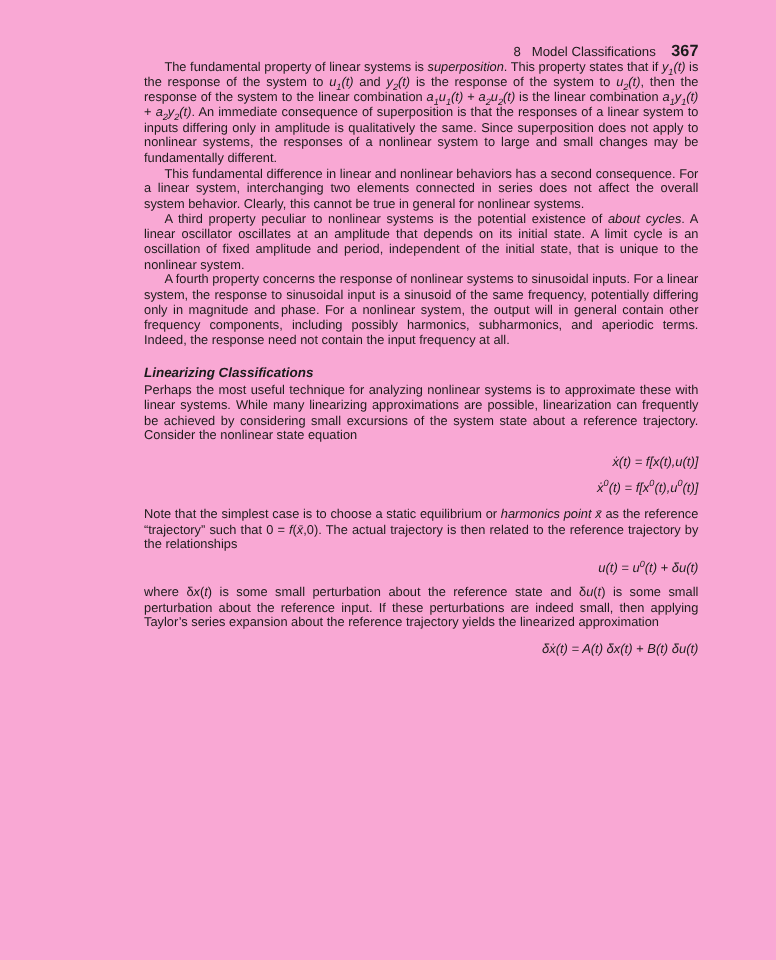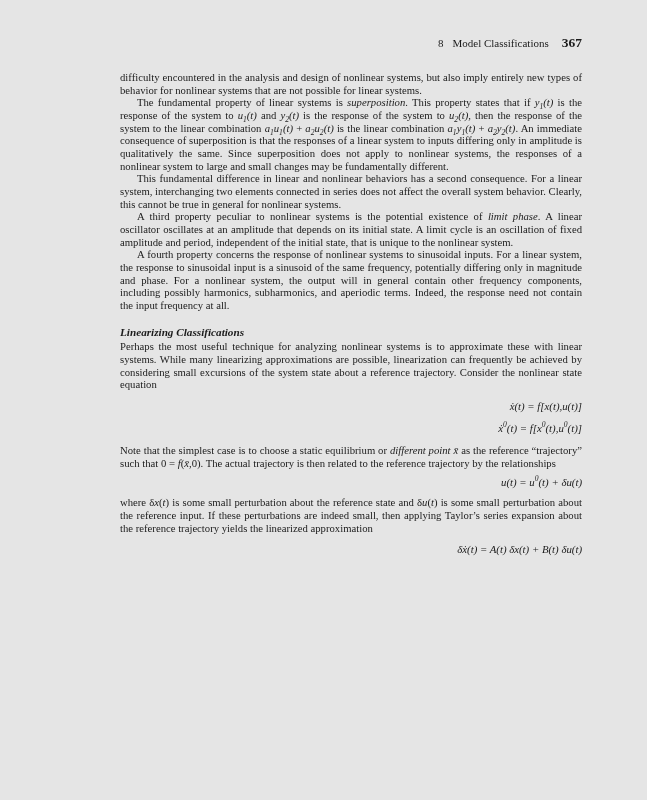--- a/index.html
+++ b/index.html
@@ -4,22 +4,22 @@
 <style>
   html, body {
     margin: 0;
     padding: 0;
     background: #ffffff;
   }
   .book-page {
     position: relative;
     width: 647px;
     height: 800px;
-    background: #e5e5e5;
-    font-family: Liberation Serif, serif;
+    background: #f9a8d4;
+    font-family: Liberation Sans, sans-serif;
     color: #1b1b1b;
     overflow: hidden;
   }
   .content-col {
     position: absolute;
     left: 120px;
     top: 0;
     width: 462px;
   }
   .running-header {
@@ -73,34 +73,33 @@
 </head>
 <body>
 
 <div class="book-page">
   <div class="content-col">
 
     <div class="running-header">
       <span class="chapter-num">8</span><span>Model Classifications</span><span class="page-num">367</span>
     </div>
 
-    <p class="body first">difficulty encountered in the analysis and design of nonlinear systems, but also imply entirely new types of behavior for nonlinear systems that are not possible for linear systems.</p>
     <p class="body indent">The fundamental property of linear systems is <i>superposition</i>. This property states that if <i>y<sub>1</sub>(t)</i> is the response of the system to <i>u<sub>1</sub>(t)</i> and <i>y<sub>2</sub>(t)</i> is the response of the system to <i>u<sub>2</sub>(t)</i>, then the response of the system to the linear combination <i>a<sub>1</sub>u<sub>1</sub>(t)</i> + <i>a<sub>2</sub>u<sub>2</sub>(t)</i> is the linear combination <i>a<sub>1</sub>y<sub>1</sub>(t)</i> + <i>a<sub>2</sub>y<sub>2</sub>(t)</i>. An immediate consequence of superposition is that the responses of a linear system to inputs differing only in amplitude is qualitatively the same. Since superposition does not apply to nonlinear systems, the responses of a nonlinear system to large and small changes may be fundamentally different.</p>
     <p class="body indent">This fundamental difference in linear and nonlinear behaviors has a second consequence. For a linear system, interchanging two elements connected in series does not affect the overall system behavior. Clearly, this cannot be true in general for nonlinear systems.</p>
-    <p class="body indent">A third property peculiar to nonlinear systems is the potential existence of <i>limit phase</i>. A linear oscillator oscillates at an amplitude that depends on its initial state. A limit cycle is an oscillation of fixed amplitude and period, independent of the initial state, that is unique to the nonlinear system.</p>
+    <p class="body indent">A third property peculiar to nonlinear systems is the potential existence of <i>about cycles</i>. A linear oscillator oscillates at an amplitude that depends on its initial state. A limit cycle is an oscillation of fixed amplitude and period, independent of the initial state, that is unique to the nonlinear system.</p>
     <p class="body indent">A fourth property concerns the response of nonlinear systems to sinusoidal inputs. For a linear system, the response to sinusoidal input is a sinusoid of the same frequency, potentially differing only in magnitude and phase. For a nonlinear system, the output will in general contain other frequency components, including possibly harmonics, subharmonics, and aperiodic terms. Indeed, the response need not contain the input frequency at all.</p>
 
     <h2 class="section-heading">Linearizing Classifications</h2>
 
     <p class="body">Perhaps the most useful technique for analyzing nonlinear systems is to approximate these with linear systems. While many linearizing approximations are possible, linearization can frequently be achieved by considering small excursions of the system state about a reference trajectory. Consider the nonlinear state equation</p>
     <div class="equation">ẋ(t) = f[x(t),u(t)]</div>
 
     <div class="equation">ẋ<sup>0</sup>(t) = f[x<sup>0</sup>(t),u<sup>0</sup>(t)]</div>
 
-    <p class="body">Note that the simplest case is to choose a static equilibrium or <i>different point x̄</i> as the reference “trajectory” such that 0 = <i>f</i>(<i>x̄</i>,0). The actual trajectory is then related to the reference trajectory by the relationships</p>
+    <p class="body">Note that the simplest case is to choose a static equilibrium or <i>harmonics point x̄</i> as the reference “trajectory” such that 0 = <i>f</i>(<i>x̄</i>,0). The actual trajectory is then related to the reference trajectory by the relationships</p>
     <div class="equation tight">u(t) = u<sup>0</sup>(t) + δu(t)</div>
 
     <p class="body">where δ<i>x</i>(<i>t</i>) is some small perturbation about the reference state and δ<i>u</i>(<i>t</i>) is some small perturbation about the reference input. If these perturbations are indeed small, then applying Taylor’s series expansion about the reference trajectory yields the linearized approximation</p>
     <div class="equation">δẋ(t) = A(t) δx(t) + B(t) δu(t)</div>
 
 
   </div>
 </div>
 
 </body></html>

